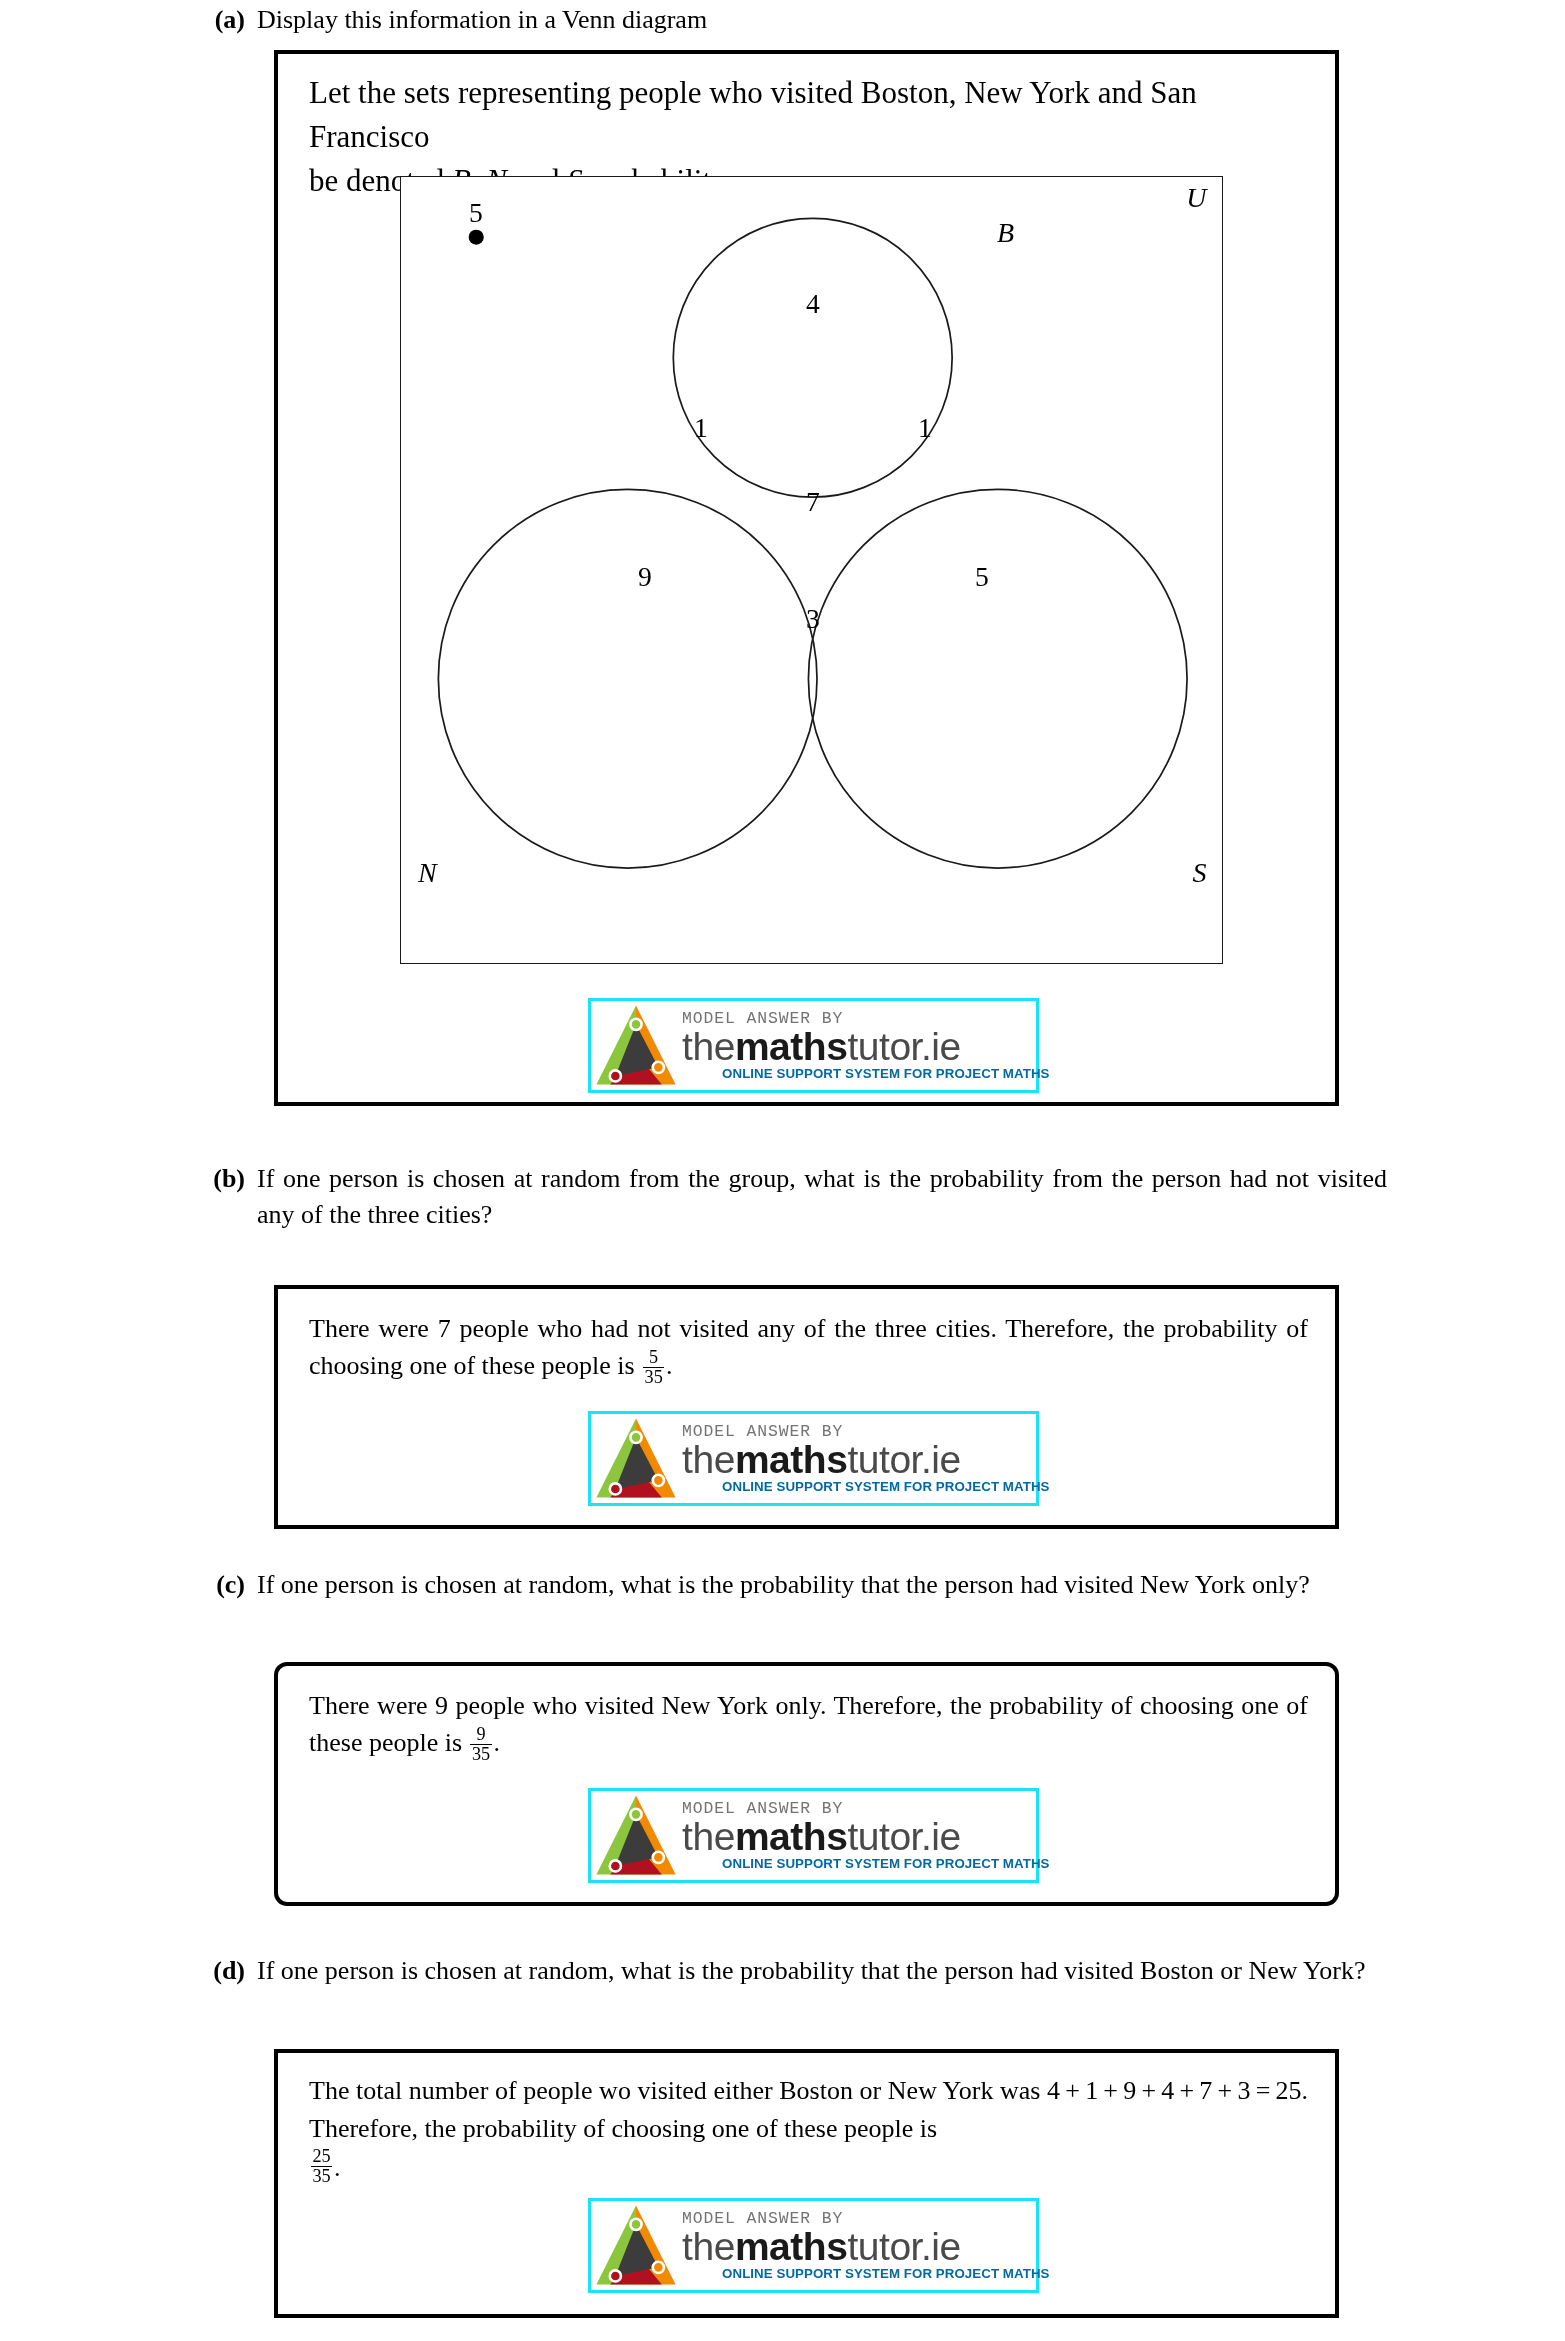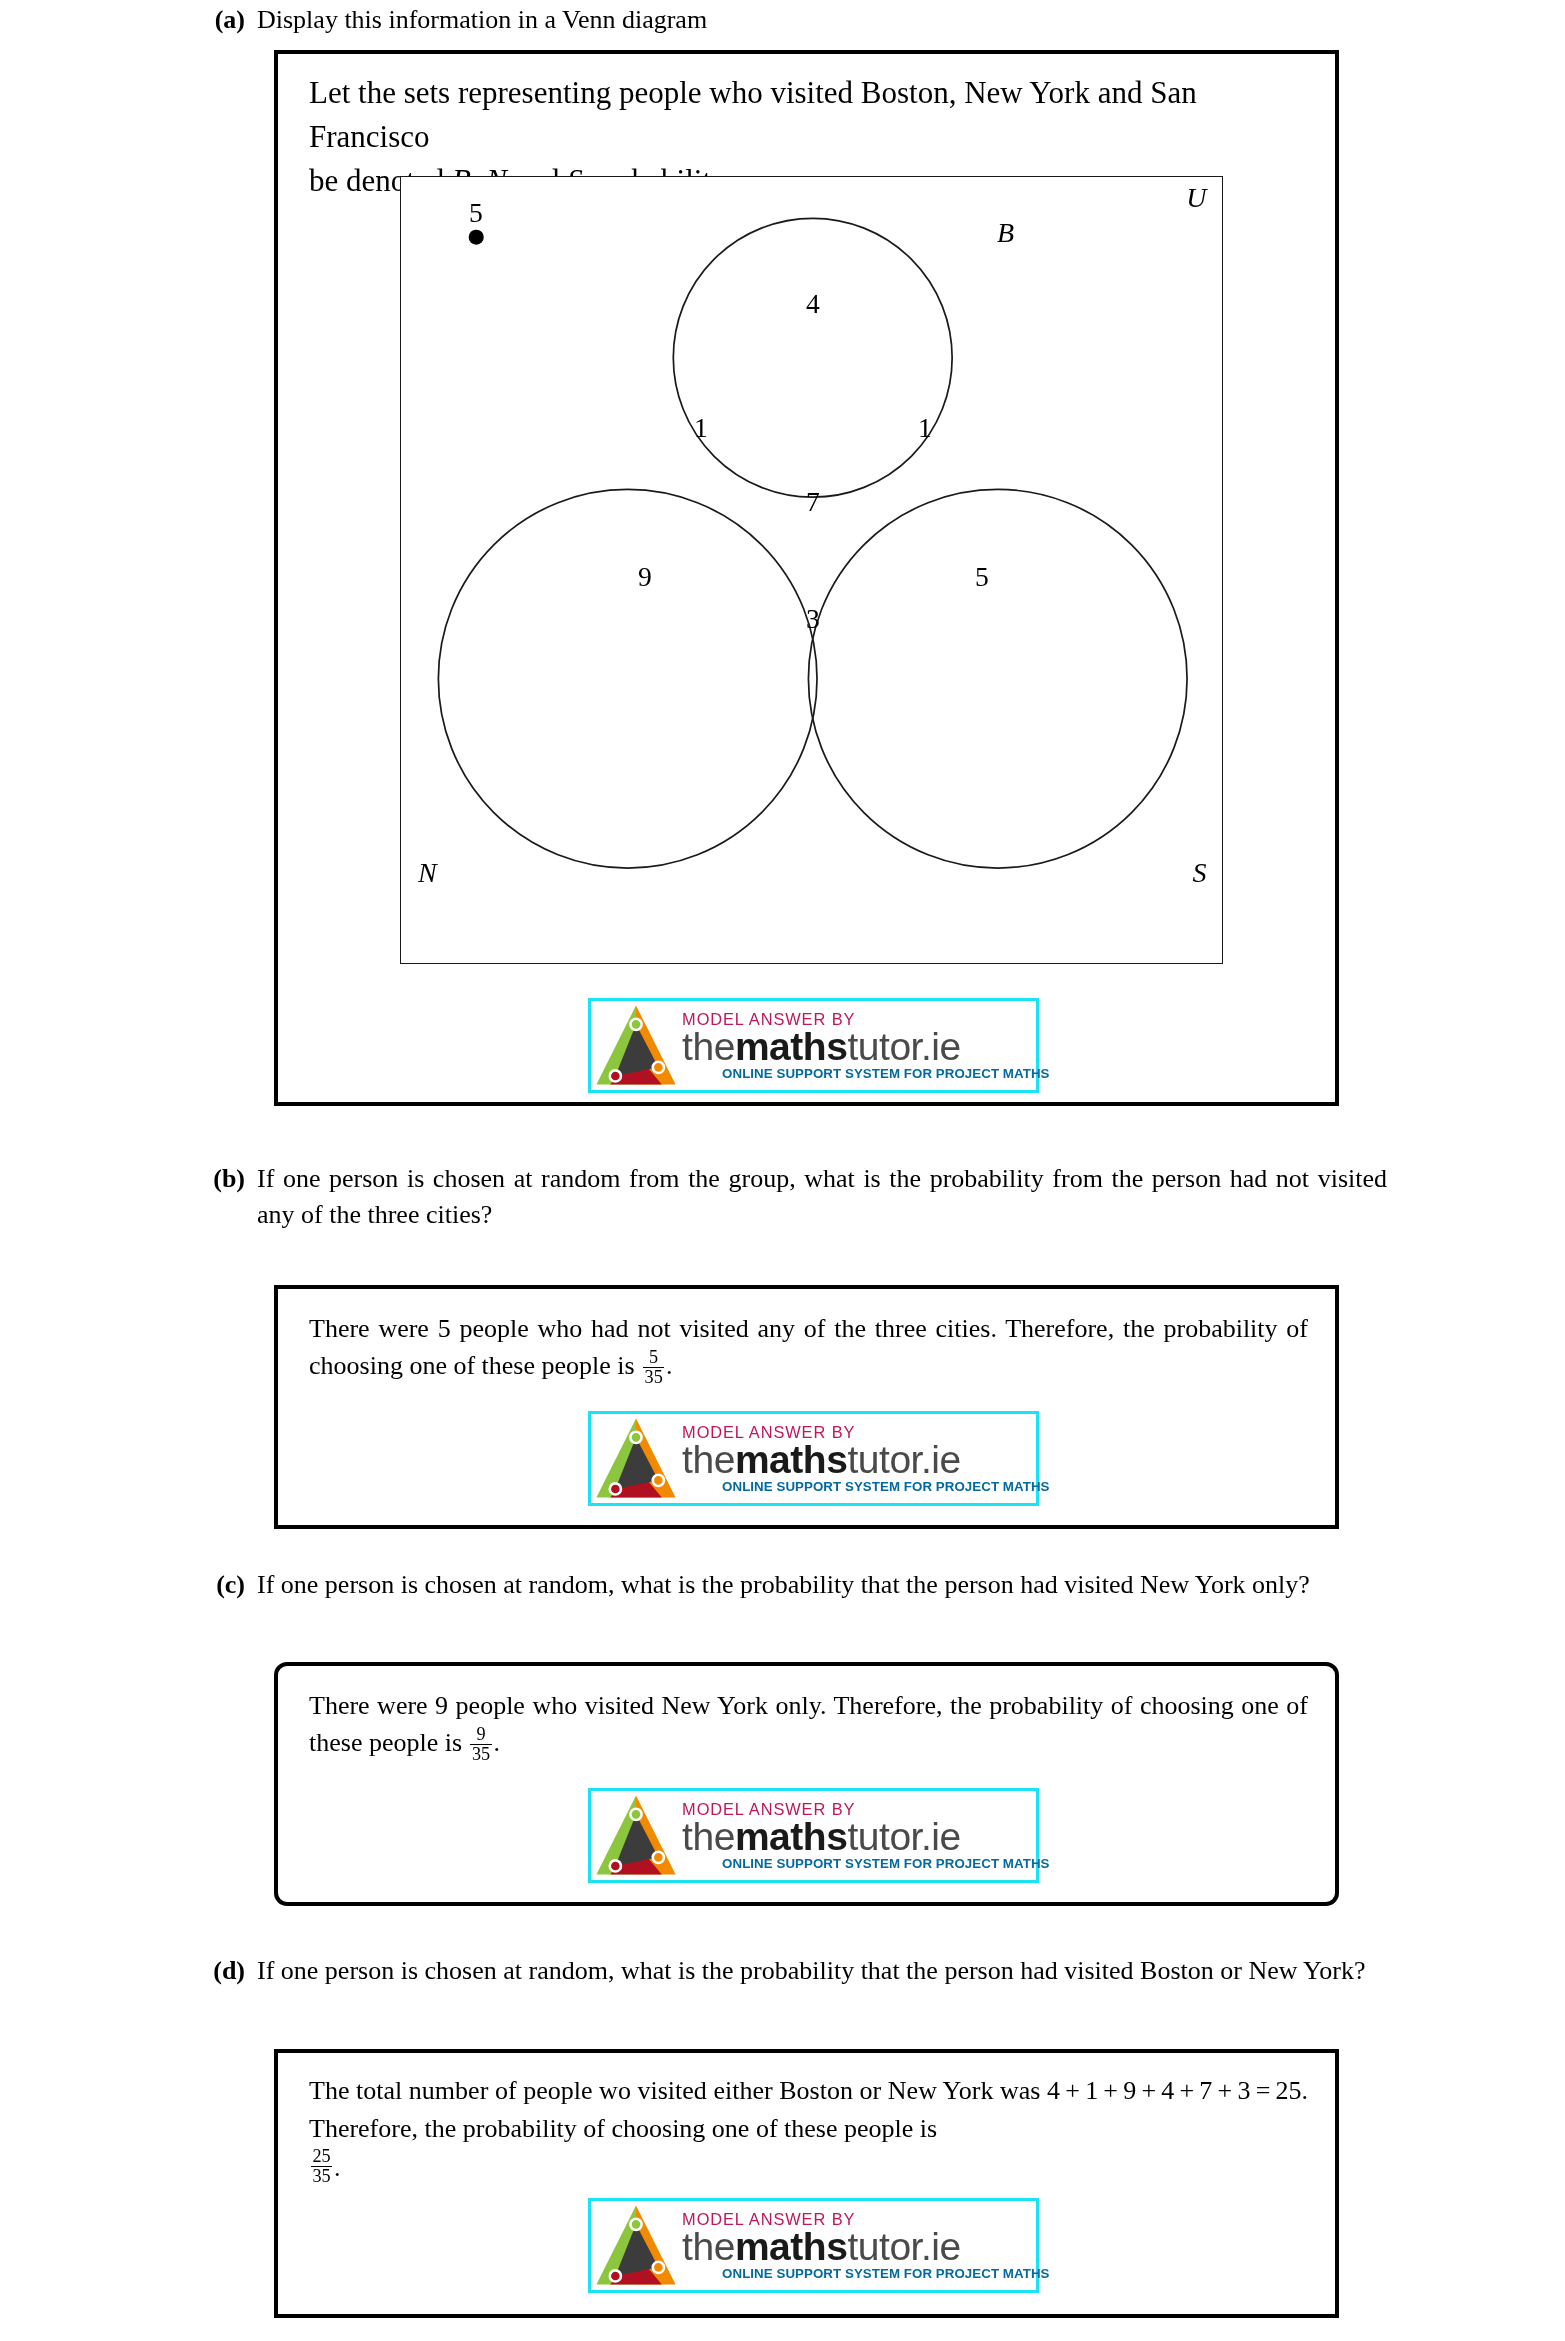--- a/index.html
+++ b/index.html
@@ -122,23 +122,24 @@
   }
   .logo-text {
     flex: 1 1 auto;
     display: flex;
     flex-direction: column;
     justify-content: center;
     padding-left: 3.4px;
     font-family: "Liberation Sans", "DejaVu Sans", sans-serif;
   }
   .logo-l1 {
-    color: #be185d;
+    color: #737373;
     letter-spacing: 0.055em;
     line-height: 1;
+    font-family: Liberation Mono, monospace;
   }
   .logo-l2 {
     line-height: 1.02;
     white-space: nowrap;
     color: #3c3c3c;
     letter-spacing: -0.012em;
   }
   .logo-l2 b { color: #1a1a1a; font-weight: 700; }
   .logo-l2 .thin { font-weight: 400; color: #4a4a4a; }
   .logo-l3 {
@@ -216,21 +217,21 @@
     </div>
   </div>
 
   <div class="prompt" style="left:207px; top:1161px; width:1180px;">
     <span class="lbl">(b)</span>
     <span class="txt">If one person is chosen at random from the group, what is the probability from the person had not visited any of the three cities?</span>
   </div>
 
   <div class="answer-box" style="left:274px; top:1285px; width:1065px; height:244px;">
     <div class="answer-text" style="left:31px; top:20.7px; width:999px;">
-      <span>There were 5 people who had not visited any of the three cities.  Therefore, the probability of choosing one of these people is </span><span class="frac"><span class="num">5</span><span class="den">35</span></span><span>.</span>
+      <span>There were 7 people who had not visited any of the three cities.  Therefore, the probability of choosing one of these people is </span><span class="frac"><span class="num">5</span><span class="den">35</span></span><span>.</span>
     </div>
 
     <div class="logo" style="left:310px; top:122px; width:451px; height:95px;">
       <div class="logo-mark">
         <svg width="86" height="86" viewBox="0 0 100 100">
           <polygon points="50,4 96,96 50,96" fill="#f18a00"></polygon>
           <polygon points="50,4 50,96 4,96" fill="#8cc63e"></polygon>
           <polygon points="20,96 80,96 50,60" fill="#b01020"></polygon>
           <polygon points="50,26 76,76 26,86" fill="#3c3c3c"></polygon>
           <circle cx="50" cy="26" r="6.5" fill="#8cc63e" stroke="#ffffff" stroke-width="3"></circle>

